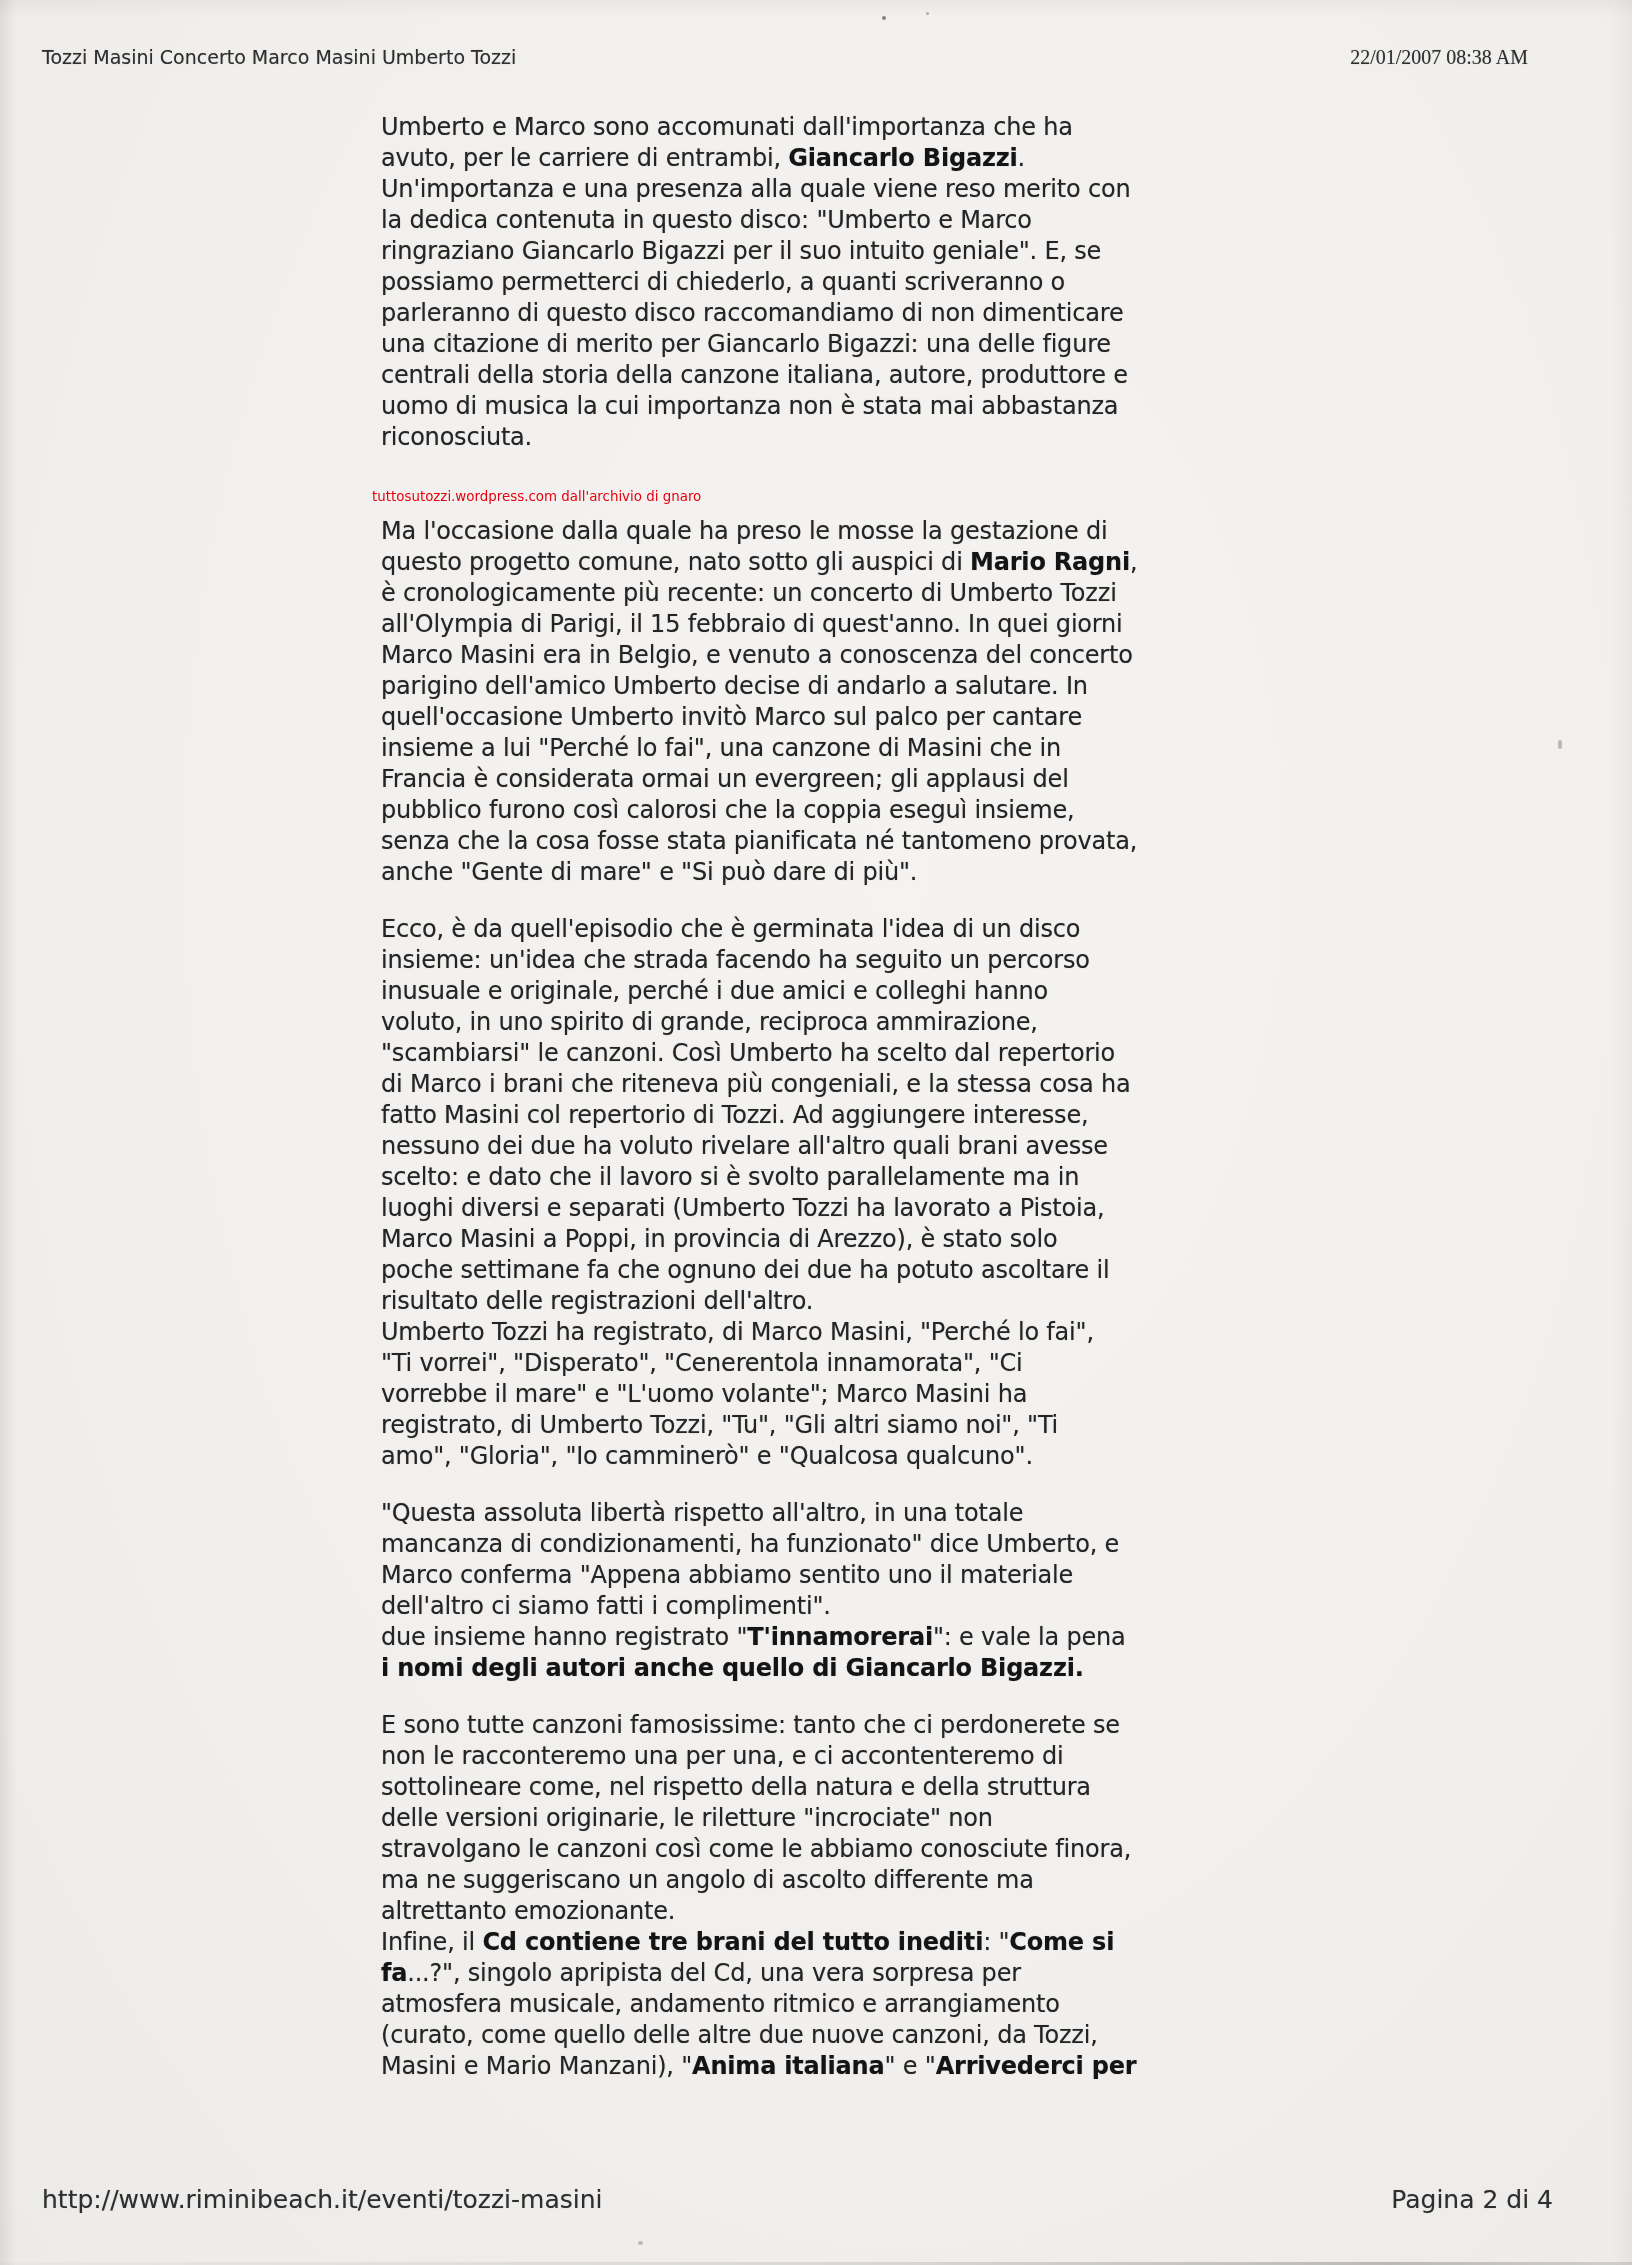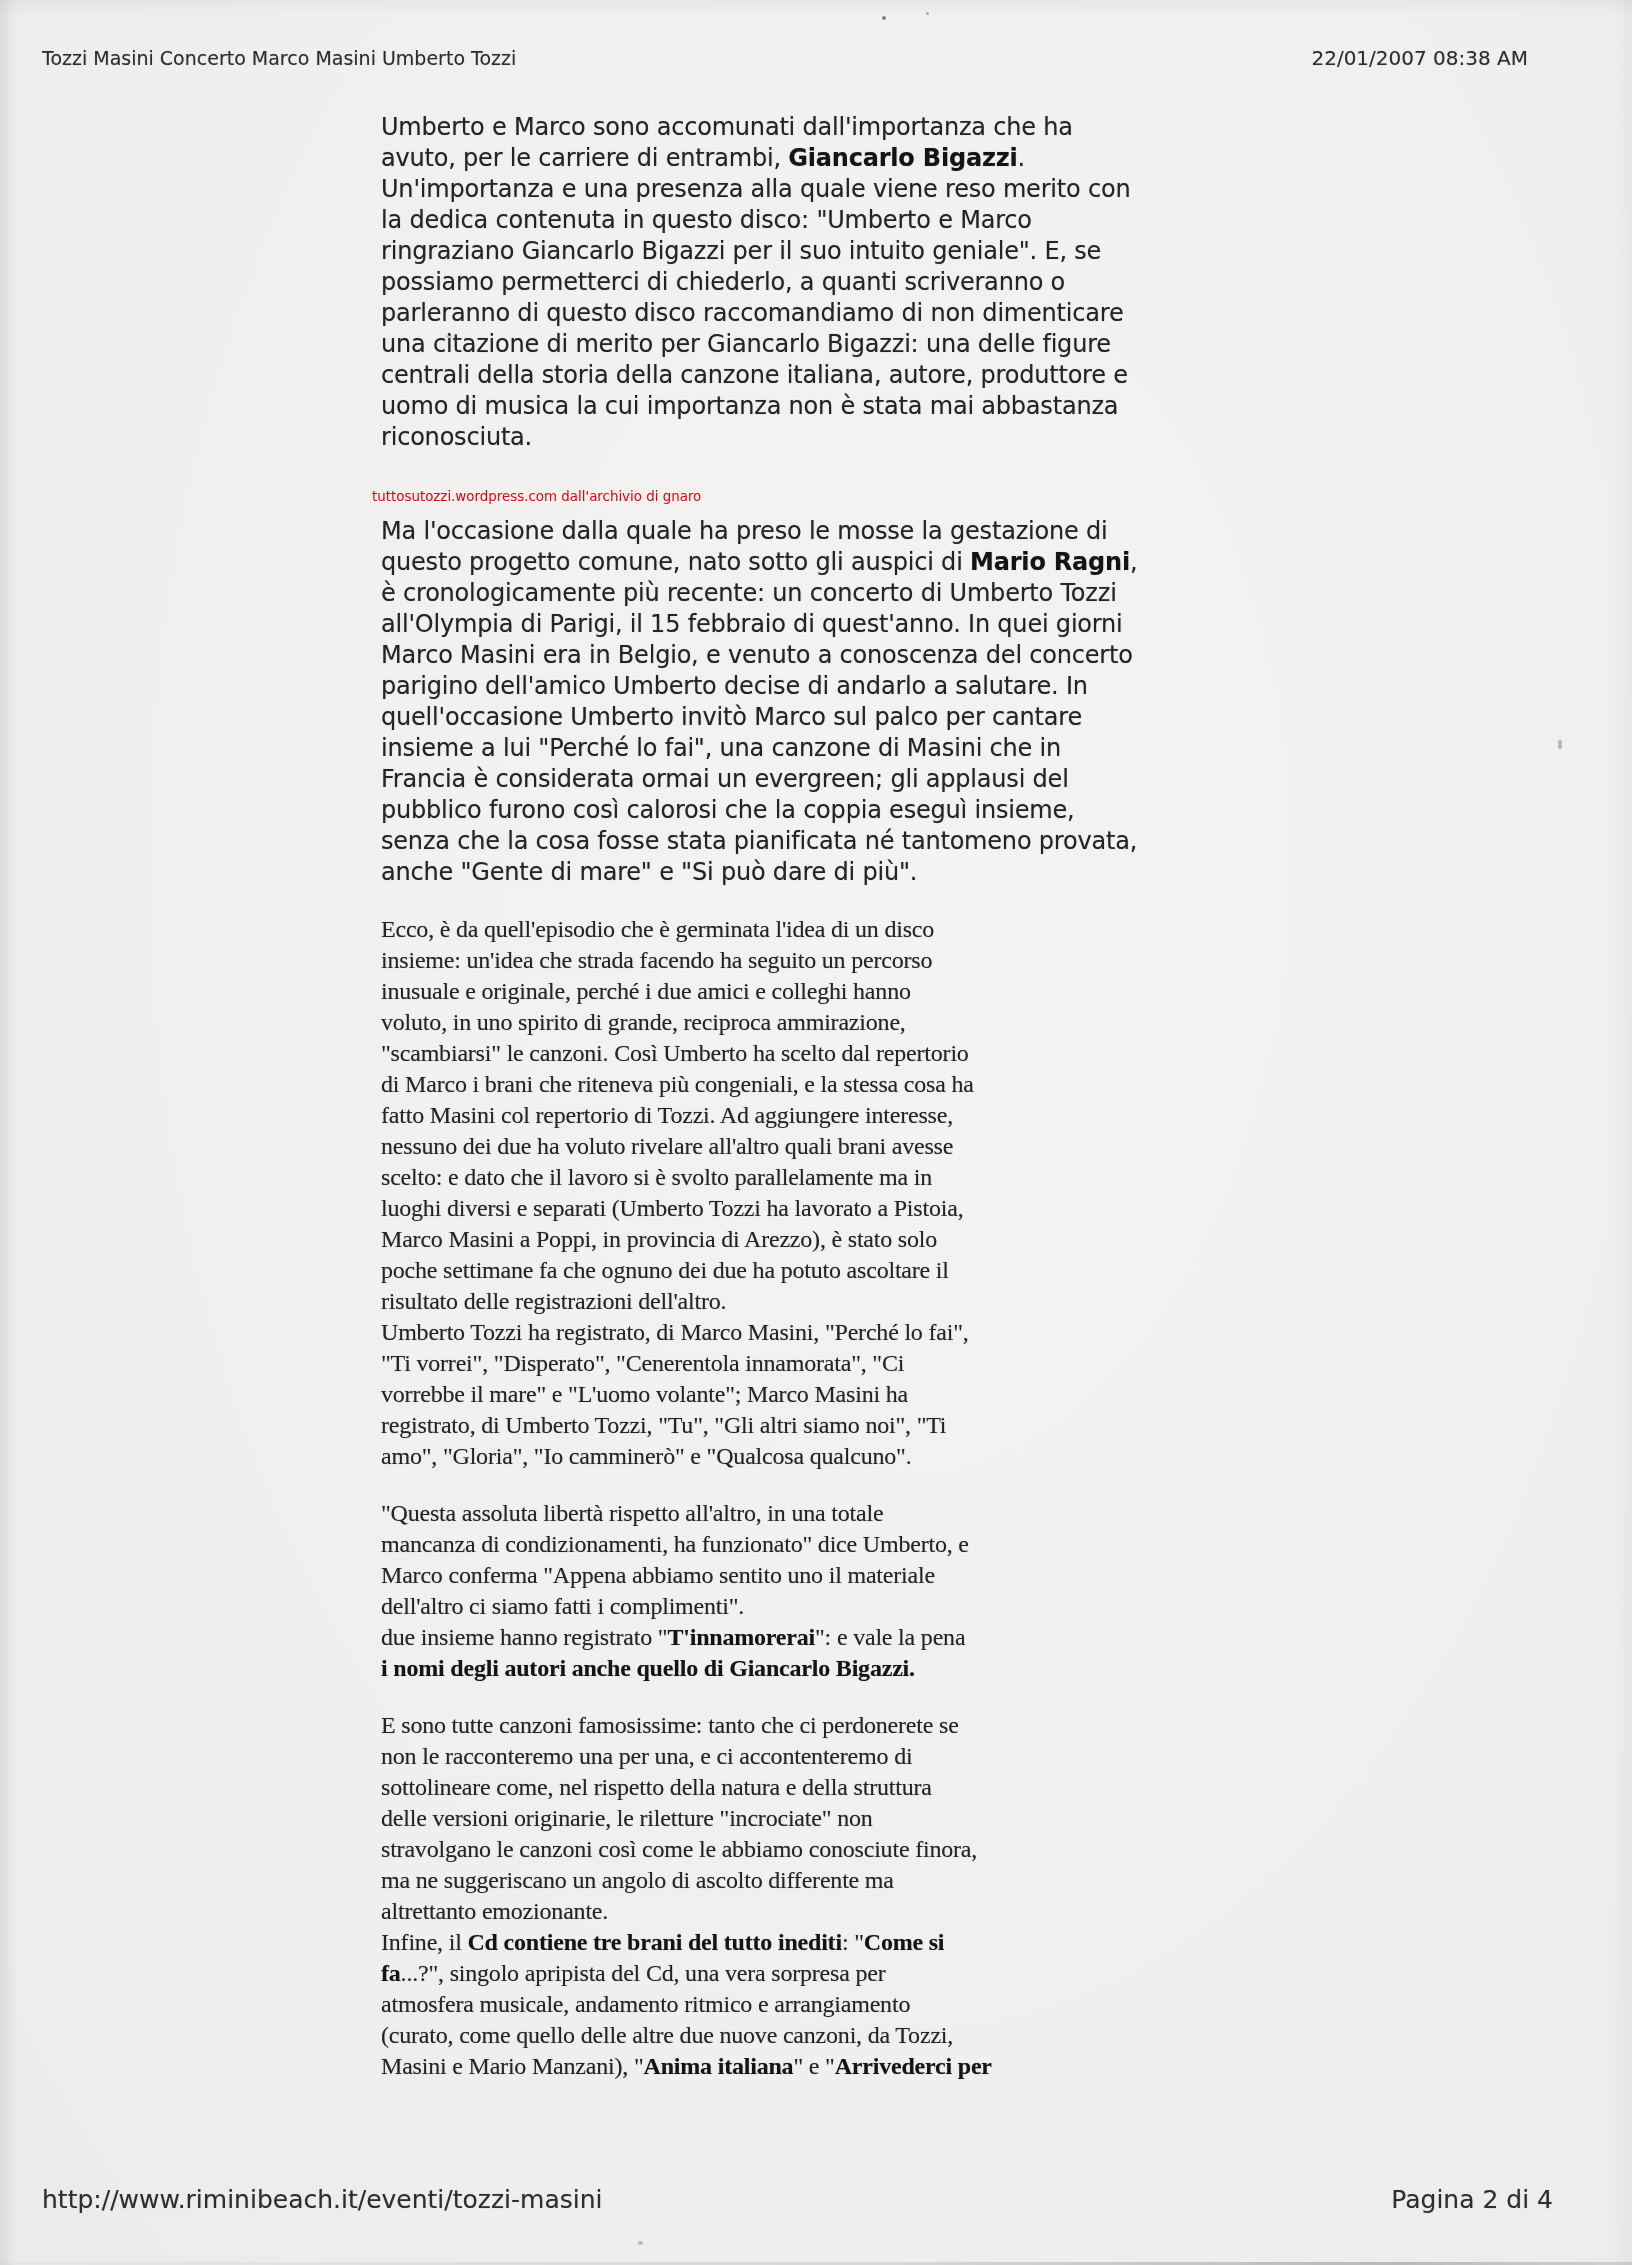--- a/index.html
+++ b/index.html
@@ -34,34 +34,34 @@
     left: 42px;
     right: 105px;
     top: 46px;
     display: flex;
     justify-content: space-between;
     align-items: baseline;
     font-size: 19px;
     color: #2e2e2e;
     text-shadow: 0 0 1px rgba(50,50,50,0.35);
   }
-  .header-datetime { font-size: 20px; }
+  .header-datetime { font-size: 20px; font-family: Liberation Serif, serif; }
   .doc-body {
     position: absolute;
     left: 372px;
     top: 103px;
     width: 955px;
     font-size: 24px;
     line-height: 31px;
     color: #242424;
     text-shadow: 0 0 1px rgba(45,45,45,0.38);
     letter-spacing: -0.2px;
   }
   .paragraph { margin: 9px; }
-  .paragraph.gapped { margin-top: 26px; font-family: Liberation Serif, serif; }
+  .paragraph.gapped { margin-top: 26px; }
   .text-line { white-space: nowrap; }
   .b { font-weight: 700; color: #141414; }
   .watermark {
     margin-top: 34px;
     margin-bottom: 8px;
     height: 20px;
     font-size: 13.4px;
     line-height: 20px;
     color: #e8000d;
     text-shadow: none;

